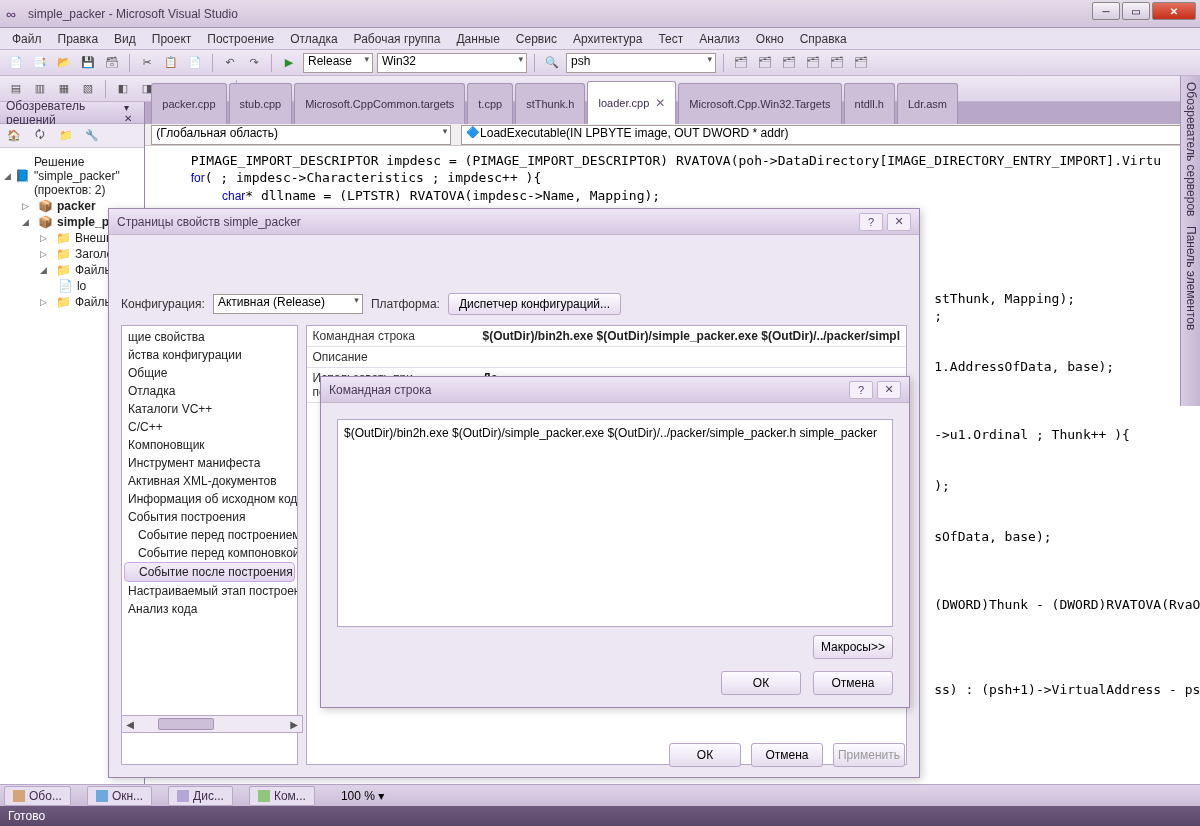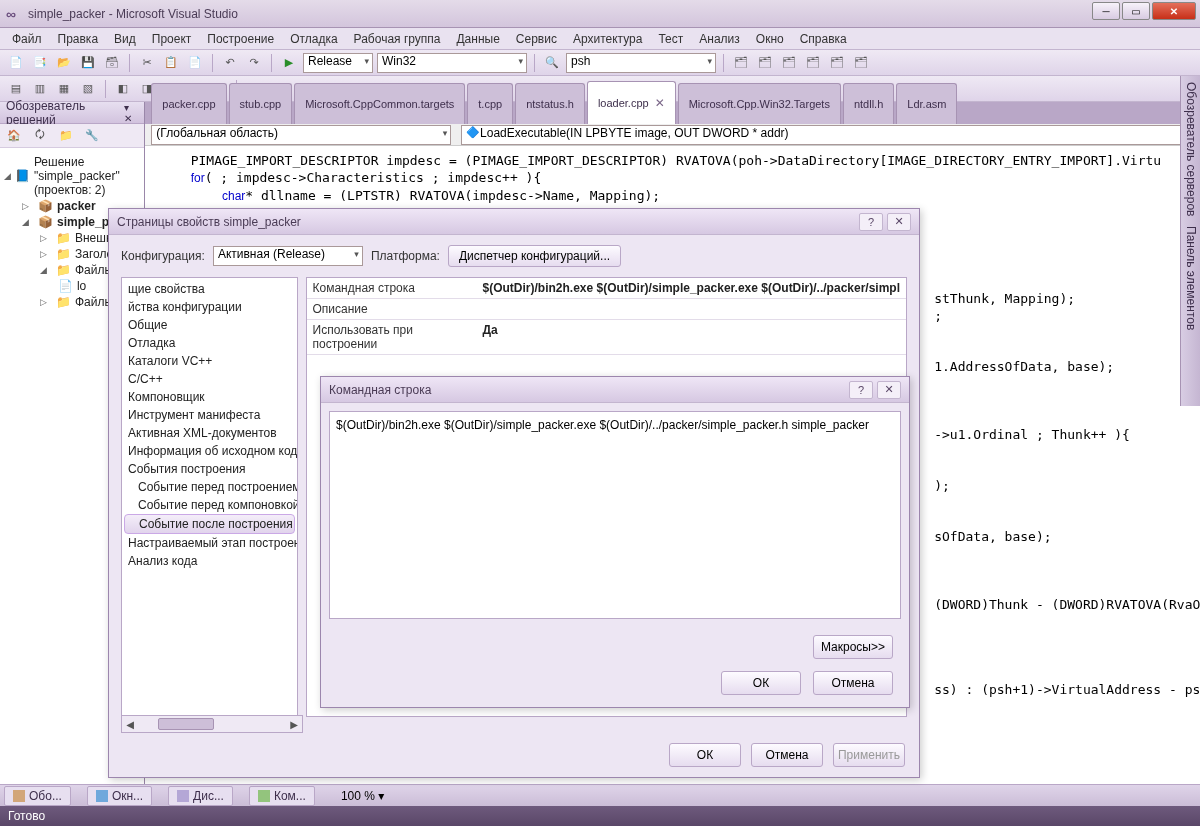--- a/index.html
+++ b/index.html
@@ -17,21 +17,21 @@
   .winbtn.close{ width:44px; background:linear-gradient(#e46f5c,#c72f18); color:#fff; font-weight:bold; }
 
   
   .menubar { height:22px; background:#e9e2f0; display:flex; align-items:center; padding:0 6px; gap:4px; border-bottom:1px solid #c3b5cf;}
   .menubar span { padding:2px 6px; color:#333; cursor:default;}
 
   
   .toolrow { height:26px; background:linear-gradient(#efe9f4,#dfd4e9); border-bottom:1px solid #c3b5cf; display:flex; align-items:center; padding:0 6px; gap:4px;}
   .tbtn { width:20px; height:20px; border:1px solid transparent; border-radius:2px; display:inline-flex; align-items:center; justify-content:center; font-size:11px; color:#555;}
   .sep{ width:1px; height:18px; background:#b9a7c7; margin:0 3px;}
-  .combo { height:20px; border:1px solid #a99; background:#fff; padding:0 18px 4px 4px; position:relative; font-size:11px; display:flex; align-items:center; min-width:70px;}
+  .combo { height:20px; border:1px solid #a99; background:#fff; padding:0 18px 4px 4px; position:relative; font-size:11px; display:flex; min-width:70px;}
   .combo::after{ content:"▾"; position:absolute; right:3px; font-size:9px; color:#555;}
   .green-arrow::before{content:"▶"; color:#2a8e2a;}
 
   
   .workarea { display:flex; height: calc(826px - 28px - 22px - 26px - 26px - 22px - 20px); }
   .solpane { width:280px; background:#fff; border-right:1px solid #9a87a9; display:flex; flex-direction:column;}
   .pane-header{ height:22px; background:linear-gradient(#e7dff0,#d2c3de); display:flex; align-items:center; padding:0 6px; color:#3e2f4c; font-weight:500; justify-content:space-between; border-bottom:1px solid #b9a7c7;}
   .pane-toolbar{ height:24px; background:#efe9f4; display:flex; align-items:center; padding:0 4px; gap:6px; border-bottom:1px solid #d6cbe0;}
   .tree{ padding:6px 4px; font-size:12px; color:#222;}
   .tree .node{ display:flex; align-items:center; gap:4px; padding:1px 0;}
@@ -57,21 +57,21 @@
   .bottab .sq{width:12px;height:12px;display:inline-block;}
   .statusbar{ height:20px; background:linear-gradient(#6e5a7d,#5a4768); color:#fff; display:flex; align-items:center; padding:0 8px; font-size:11px;}
 
   
   .dlg { position:absolute; border:1px solid #9c86ad; background:#ede6f3; box-shadow:2px 2px 8px rgba(0,0,0,0.2);}
   .dlg-title{ height:26px; background:linear-gradient(#efe6f6,#d6c8e2); display:flex; align-items:center; padding:0 8px; color:#4a3b55; justify-content:space-between; border-bottom:1px solid #c3b5cf;}
   .dlg-title .btns{display:flex; gap:4px;}
   .dlg-title .dbtn{ width:24px; height:18px; border:1px solid #c3b5cf; background:#f4eff8; display:flex; align-items:center; justify-content:center; font-size:11px; color:#5a4768; border-radius:2px;}
   #dlg1 { left:108px; top:208px; width:812px; height:570px; z-index:50;}
   #dlg1 .body{ padding:10px 12px; }
-  .cfgrow{ display:flex; align-items:center; gap:8px; margin-bottom:10px;}
+  .cfgrow{ display:flex; align-items:center; gap:8px; margin-bottom:10px;margin-top:48px;}
   .cfgrow label{ color:#333;}
   .cfgrow .combo{min-width:150px;}
   .cfgbtn{ height:22px; padding:0 10px; border:1px solid #a09; border-color:#b9a7c7; background:linear-gradient(#fdfbff,#e6dcef); border-radius:3px;}
   .splitgrid{ display:flex; gap:8px; height:440px;}
   .navtree{ width:182px; background:#fff; border:1px solid #b9a7c7; overflow:auto; font-size:11px; padding:2px;}
   .navtree div{ padding:2px 4px; white-space:nowrap; color:#222;}
   .navtree .sel{ background:linear-gradient(#f4eef9,#e1d4ec); border:1px solid #caa8e6; border-radius:4px; }
   .navtree .ind1{padding-left:14px;}
   .proppane{ flex:1; border:1px solid #b9a7c7; background:#fff; position:relative;}
   .proprow{ display:flex; border-bottom:1px solid #e3dce9; }
@@ -79,21 +79,21 @@
   .proprow .v{ flex:1; padding:3px 6px; font-weight:bold; color:#222; white-space:nowrap; overflow:hidden;}
   .dlg-buttons{ position:absolute; right:14px; bottom:10px; display:flex; gap:10px;}
   .stdbtn{ min-width:72px; height:24px; border:1px solid #b9a7c7; background:linear-gradient(#fdfbff,#e6dcef); border-radius:3px; }
   .stdbtn.disabled{ color:#999; }
   .navscroll{ position:absolute; left:12px; bottom:44px; width:182px; height:18px; border:1px solid #b9a7c7; background:#efe9f4; display:flex; align-items:center;}
   .navscroll .arrow{width:16px; text-align:center; font-size:10px; color:#555;}
   .navscroll .thumb{ width:56px; height:12px; background:#cdbfd8; border:1px solid #a793b3; margin-left:20px; border-radius:2px;}
 
   
   #dlg2 { left:320px; top:376px; width:590px; height:332px; z-index:60;}
-  #dlg2 .editarea{ margin:8px; height:208px; border:1px solid #b9a7c7; background:#fff; padding:6px; font-size:12px; position:relative; overflow-y:scroll;}
+  #dlg2 .editarea{ margin:16px; height:208px; border:1px solid #b9a7c7; background:#fff; padding:6px; font-size:12px; position:relative; overflow-y:scroll;}
   #dlg2 .macros{ position:absolute; right:16px; bottom:48px;}
   #dlg2 .okrow{ position:absolute; right:16px; bottom:12px; display:flex; gap:12px;}
   #dlg2 .okrow .stdbtn{min-width:80px;}
 
 </style>
 </head>
 <body>
 
 <div class="titlebar">
   <span class="vs-icon"></span>
@@ -200,21 +200,21 @@
       <div class="node"><span class="indent"></span><span class="indent"></span><span class="exp">▷</span>📁 <span>Файль</span></div>
     </div>
   </div>
 
   <div class="editor">
     <div class="doctabs" id="doctabs">
         <div class="doctab">packer.cpp</div>
         <div class="doctab">stub.cpp</div>
         <div class="doctab">Microsoft.CppCommon.targets</div>
         <div class="doctab">t.cpp</div>
-        <div class="doctab">ntstatus.h</div>
+        <div class="doctab">stThunk.h</div>
         <div class="doctab active">loader.cpp<span class="x">✕</span></div>
         <div class="doctab">Microsoft.Cpp.Win32.Targets</div>
         <div class="doctab">ntdll.h</div>
         <div class="doctab">Ldr.asm</div>
       </div>
     <div class="navbar">
       <div class="combo" style="flex:0 0 300px">
           <span>(Глобальная область)</span>
         </div>
       <div class="combo" style="flex:1">🔷 <span>LoadExecutable(IN LPBYTE image, OUT DWORD * addr)</span></div>

